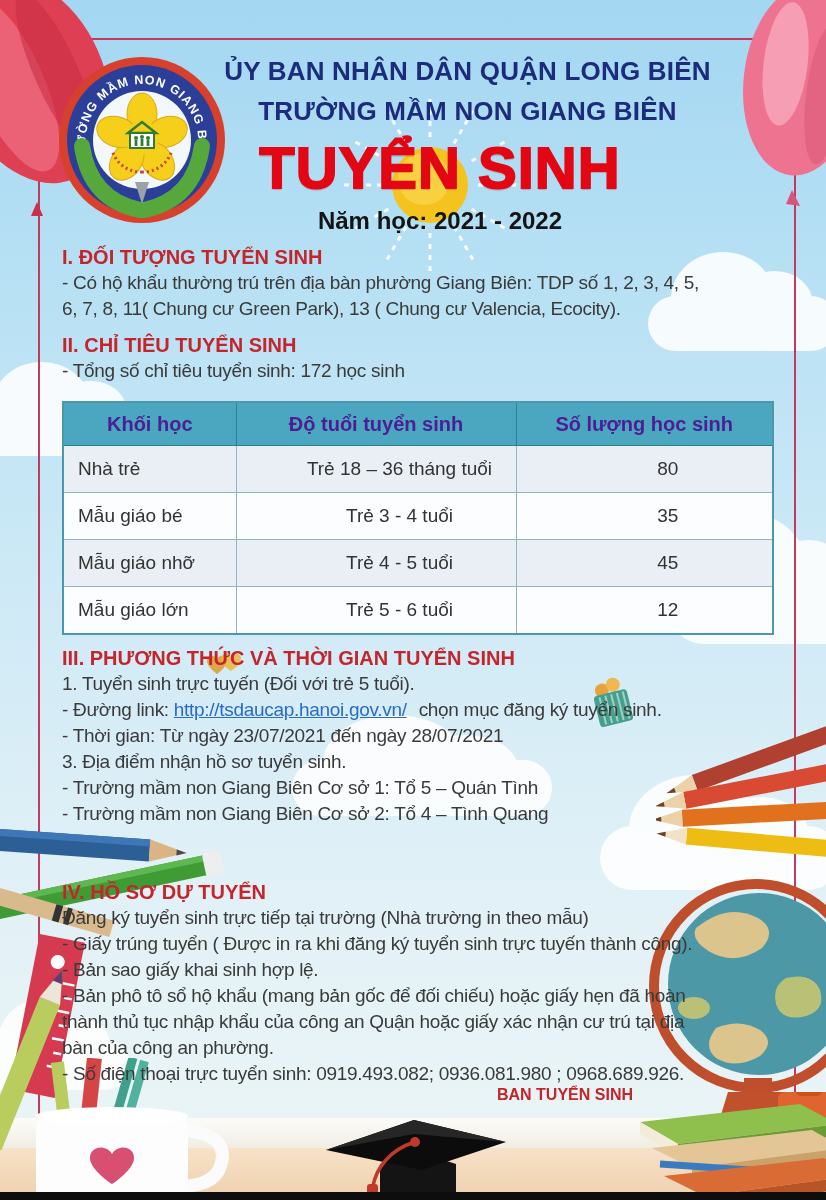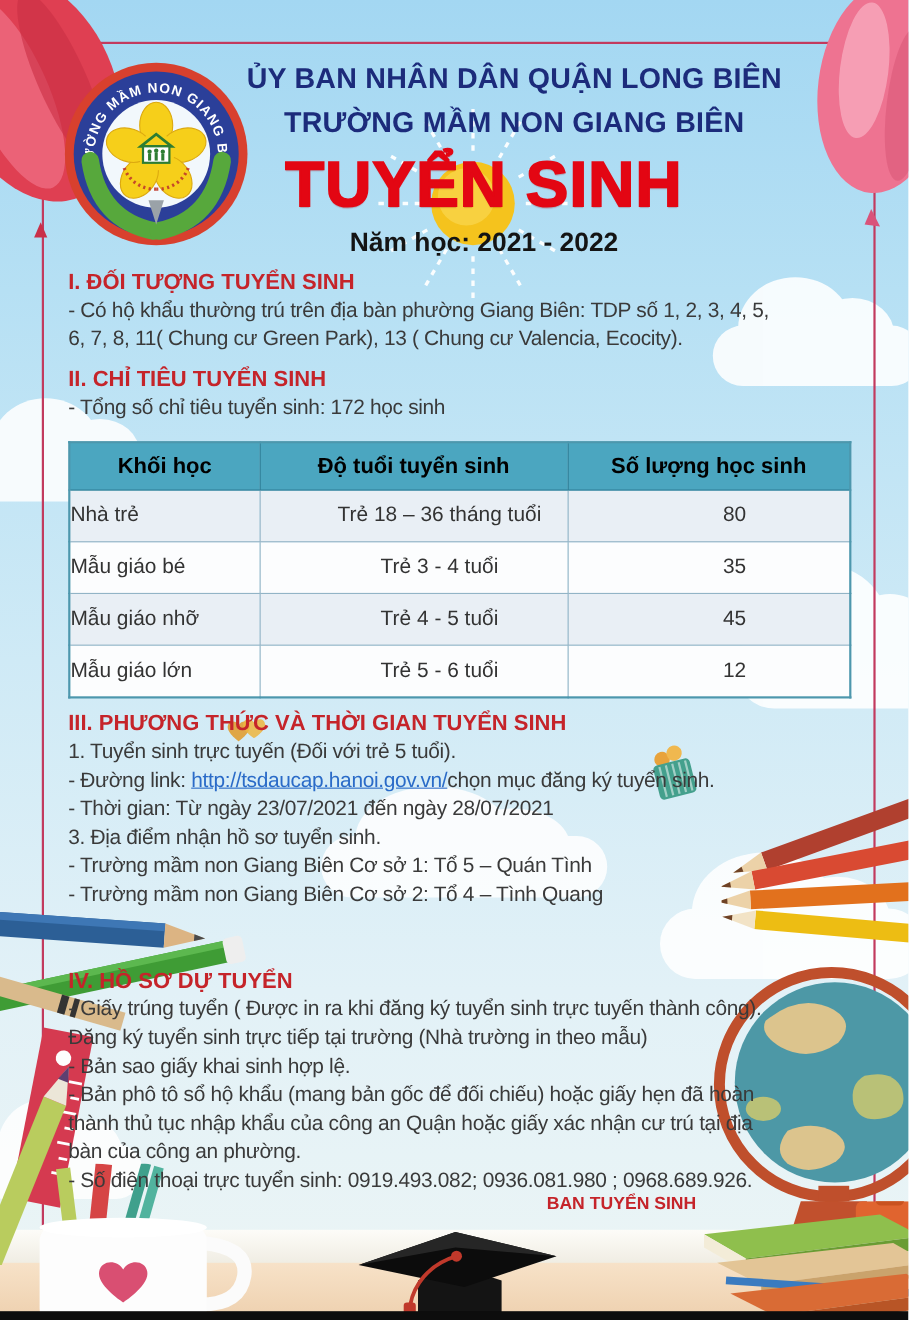--- a/index.html
+++ b/index.html
@@ -23,28 +23,28 @@
   .title{position:absolute;left:180px;top:134px;width:520px;text-align:center;z-index:5;
     font-size:58px;font-weight:bold;color:#e30613;-webkit-text-stroke:1.8px #e30613;
     letter-spacing:1px;text-shadow:0 2px 1px rgba(150,0,0,.25);white-space:nowrap;}
   .year{position:absolute;left:180px;top:207px;width:520px;text-align:center;z-index:5;
     font-size:24px;font-weight:bold;color:#141414;white-space:nowrap;}
   
   .sec{position:absolute;left:62px;line-height:26px;white-space:nowrap;z-index:5;
     font-size:19px;letter-spacing:-0.3px;color:#3a3a3a;}
   .sec .h{color:#c5242a;font-weight:bold;font-size:20px;letter-spacing:0;}
   .lnk{color:#2a6bc8;text-decoration:underline;cursor:pointer;pointer-events:auto;}
-  .after-link{}
+  .after-link{margin-left:12px;}
   
   .enroll-table{position:absolute;left:62px;top:401px;width:710px;z-index:5;
     border-collapse:collapse;table-layout:fixed;border:2px solid #4d97ad;}
-  .enroll-table th{height:40px;background:#4ba6c0;color:#000000;font-size:20px;font-weight:bold;
+  .enroll-table th{height:40px;background:#4ba6c0;color:#4c1d95;font-size:20px;font-weight:bold;
     border:1px solid #2e7d95;text-align:center;}
   .enroll-table td{height:44px;font-size:19px;color:#333;border:1px solid #92b4c6;text-align:center;padding-left:48px;}
-  .enroll-table td:first-child{text-align:left;padding-left:0;}
+  .enroll-table td:first-child{text-align:left;padding-left:14px;}
   .enroll-table tbody tr:nth-child(odd) td{background:#e9eff5;}
   .enroll-table tbody tr:nth-child(even) td{background:#fcfdfe;}
   .c1{width:173px;} .c2{width:280px;} .c3{width:257px;}
   
   .signature{position:absolute;left:470px;top:1086px;width:190px;text-align:center;z-index:6;
     color:#c5242a;font-weight:bold;font-size:16px;white-space:nowrap;}
   
   .wall-band{position:absolute;left:0;top:1118px;width:826px;height:32px;z-index:2;
     background:linear-gradient(#fdfcf8,#efece2);}
   .desk{position:absolute;left:0;top:1148px;width:826px;height:46px;z-index:2;
@@ -219,22 +219,22 @@
       <span>- Đường link: </span><span class="lnk">http://tsdaucap.hanoi.gov.vn/</span><span class="after-link">chọn mục đăng ký tuyển sinh.</span>
     </div>
     <div>- Thời gian: Từ ngày 23/07/2021 đến ngày 28/07/2021</div>
     <div>3. Địa điểm nhận hồ sơ tuyển sinh.</div>
     <div>- Trường mầm non Giang Biên Cơ sở 1: Tổ 5 – Quán Tình</div>
     <div>- Trường mầm non Giang Biên Cơ sở 2: Tổ 4 – Tình Quang</div>
   </div>
 
   <div class="sec" style="top:879px;">
     <div class="h">IV. HỒ SƠ DỰ TUYỂN</div>
+    <div>Đăng ký tuyển sinh trực tiếp tại trường (Nhà trường in theo mẫu)</div>
     <div>- Giấy trúng tuyển ( Được in ra khi đăng ký tuyển sinh trực tuyến thành công).</div>
-    <div>Đăng ký tuyển sinh trực tiếp tại trường (Nhà trường in theo mẫu)</div>
     <div>- Bản sao giấy khai sinh hợp lệ.</div>
     <div>- Bản phô tô sổ hộ khẩu (mang bản gốc để đối chiếu) hoặc giấy hẹn đã hoàn</div>
     <div>thành thủ tục nhập khẩu của công an Quận hoặc giấy xác nhận cư trú tại địa</div>
     <div>bàn của công an phường.</div>
     <div>- Số điện thoại trực tuyển sinh: 0919.493.082; 0936.081.980 ; 0968.689.926.</div>
   </div>
 
   <div class="signature">BAN TUYỂN SINH</div>
 
   <svg class="layer" style="left:656px;top:706px;z-index:3;" width="172" height="200" viewBox="0 0 172 200">

